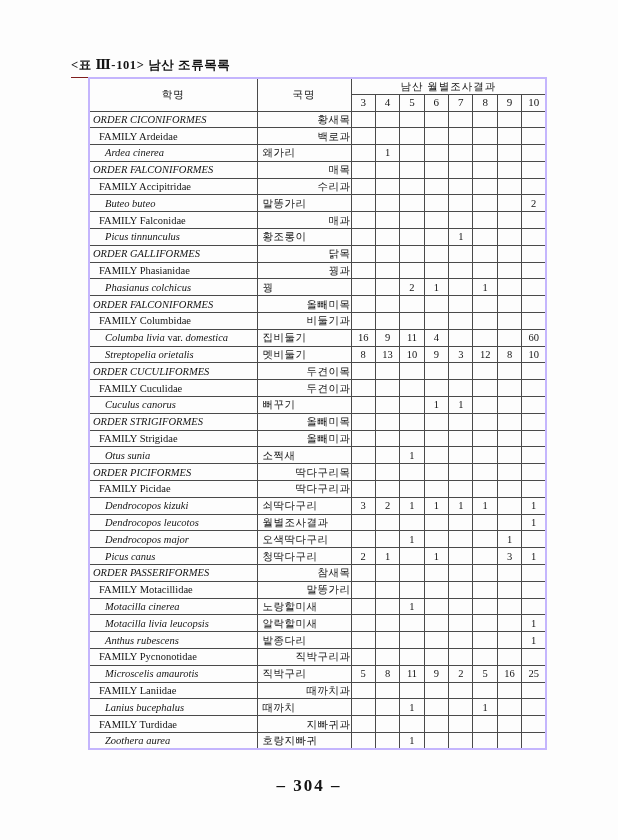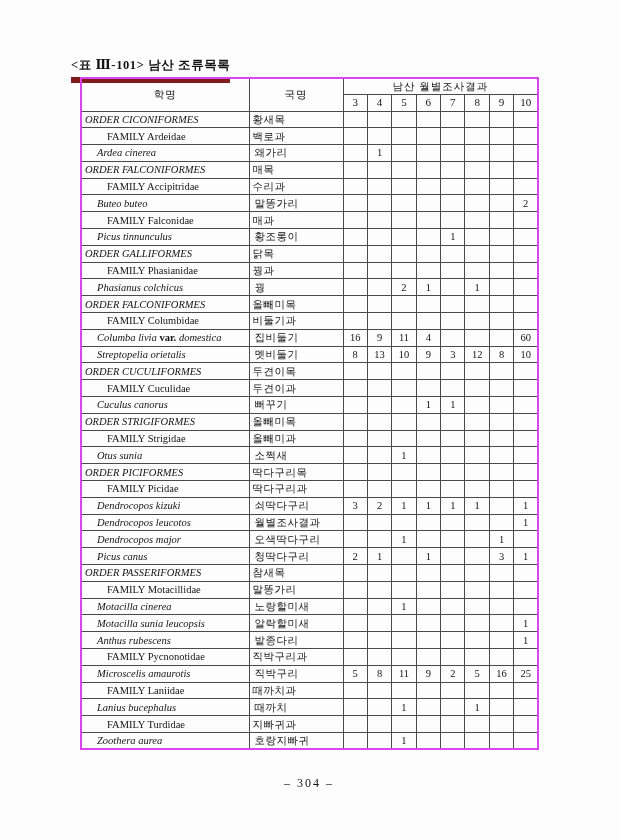--- a/index.html
+++ b/index.html
@@ -7,53 +7,53 @@
     position:relative;
     width:618px;height:840px;
     background:#fdfdfd;
     font-family:"Liberation Serif","DejaVu Serif",serif;
     color:#141414;
     overflow:hidden;
   }
   .title{
     position:absolute;left:71px;top:57px;
     font-size:12.5px;font-weight:bold;letter-spacing:0.6px;
-    padding-bottom:3px;border-bottom:6px solid #7f1d1d;
+    padding-bottom:3px;border-bottom:1px solid #7f1d1d;
     white-space:nowrap;
   }
   table.tbl{
-    position:absolute;left:80px;top:77px;
+    position:absolute;left:88px;top:77px;
     width:457px;
     border-collapse:collapse;table-layout:fixed;
-    border:2px solid #d946ef;
+    border:2px solid #c4b5fd;
   }
   table.tbl th,table.tbl td{
     border:1px solid #4a4a4a;
     padding:0;
     font-weight:normal;
     font-size:10.5px;
     line-height:1.05;
     overflow:hidden;white-space:nowrap;
   }
   thead tr{height:16.5px;}
   tbody tr{height:16.8px;}
   th.h-sci,th.h-kor,th.h-group{text-align:center;vertical-align:middle;font-size:10.8px;letter-spacing:1px;}
   tr.mrow th{text-align:center;font-size:11px;letter-spacing:0;}
   td.sci{text-align:left;vertical-align:middle;}
   td.kor{text-align:left;vertical-align:middle;letter-spacing:0.5px;}
   td.cnt{text-align:center;vertical-align:middle;font-size:11px;}
   tr.order td.sci{padding-left:3px;font-style:italic;}
-  tr.family td.sci{padding-left:25px;}
+  tr.family td.sci{padding-left:9px;}
   tr.species td.sci{padding-left:15px;font-style:italic;}
-  tr.species td.sci .rm{font-style:normal;font-weight:bold;}
-  tr.order td.kor,tr.family td.kor{padding-left:3px;}
+  tr.species td.sci .rm{font-style:normal;}
+  tr.order td.kor,tr.family td.kor{padding-left:3px;text-align:right;}
   tr.species td.kor{padding-left:5px;}
   .page-num{
     position:absolute;left:0;top:776px;width:618px;
-    text-align:center;font-size:12px;letter-spacing:2px;
+    text-align:center;font-size:17px;letter-spacing:2px;font-weight:bold;
   }
 </style>
 </head>
 <body>
 
 <div class="page">
 
   <div class="title">&lt;표 Ⅲ-101&gt; 남산 조류목록</div>
 
   <table class="tbl">
@@ -441,21 +441,21 @@
           <td class="cnt"></td>
           <td class="cnt"></td>
           <td class="cnt">1</td>
           <td class="cnt"></td>
           <td class="cnt"></td>
           <td class="cnt"></td>
           <td class="cnt"></td>
           <td class="cnt"></td>
         </tr>
         <tr class="species">
-          <td class="sci">Motacilla sunia leucopsis</td>
+          <td class="sci">Motacilla livia leucopsis</td>
           <td class="kor">알락할미새</td>
           <td class="cnt"></td>
           <td class="cnt"></td>
           <td class="cnt"></td>
           <td class="cnt"></td>
           <td class="cnt"></td>
           <td class="cnt"></td>
           <td class="cnt"></td>
           <td class="cnt">1</td>
         </tr>

